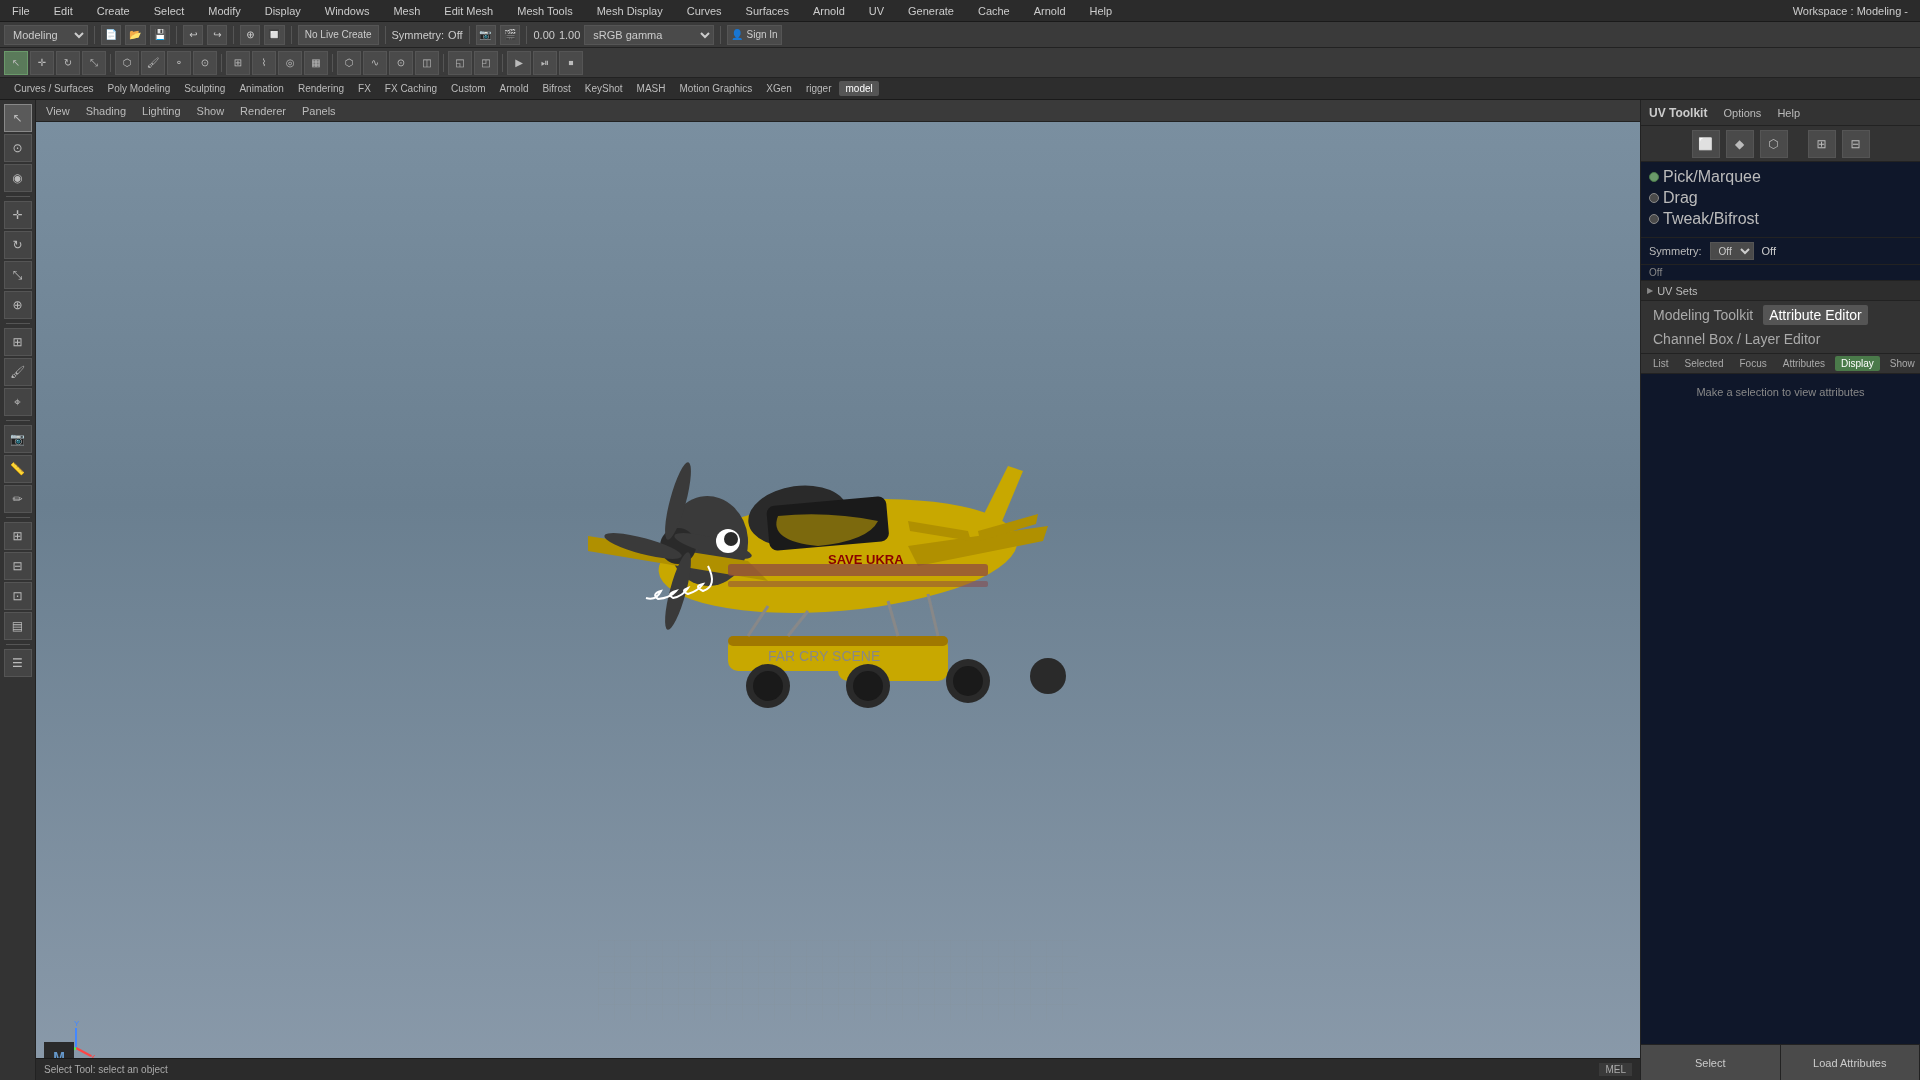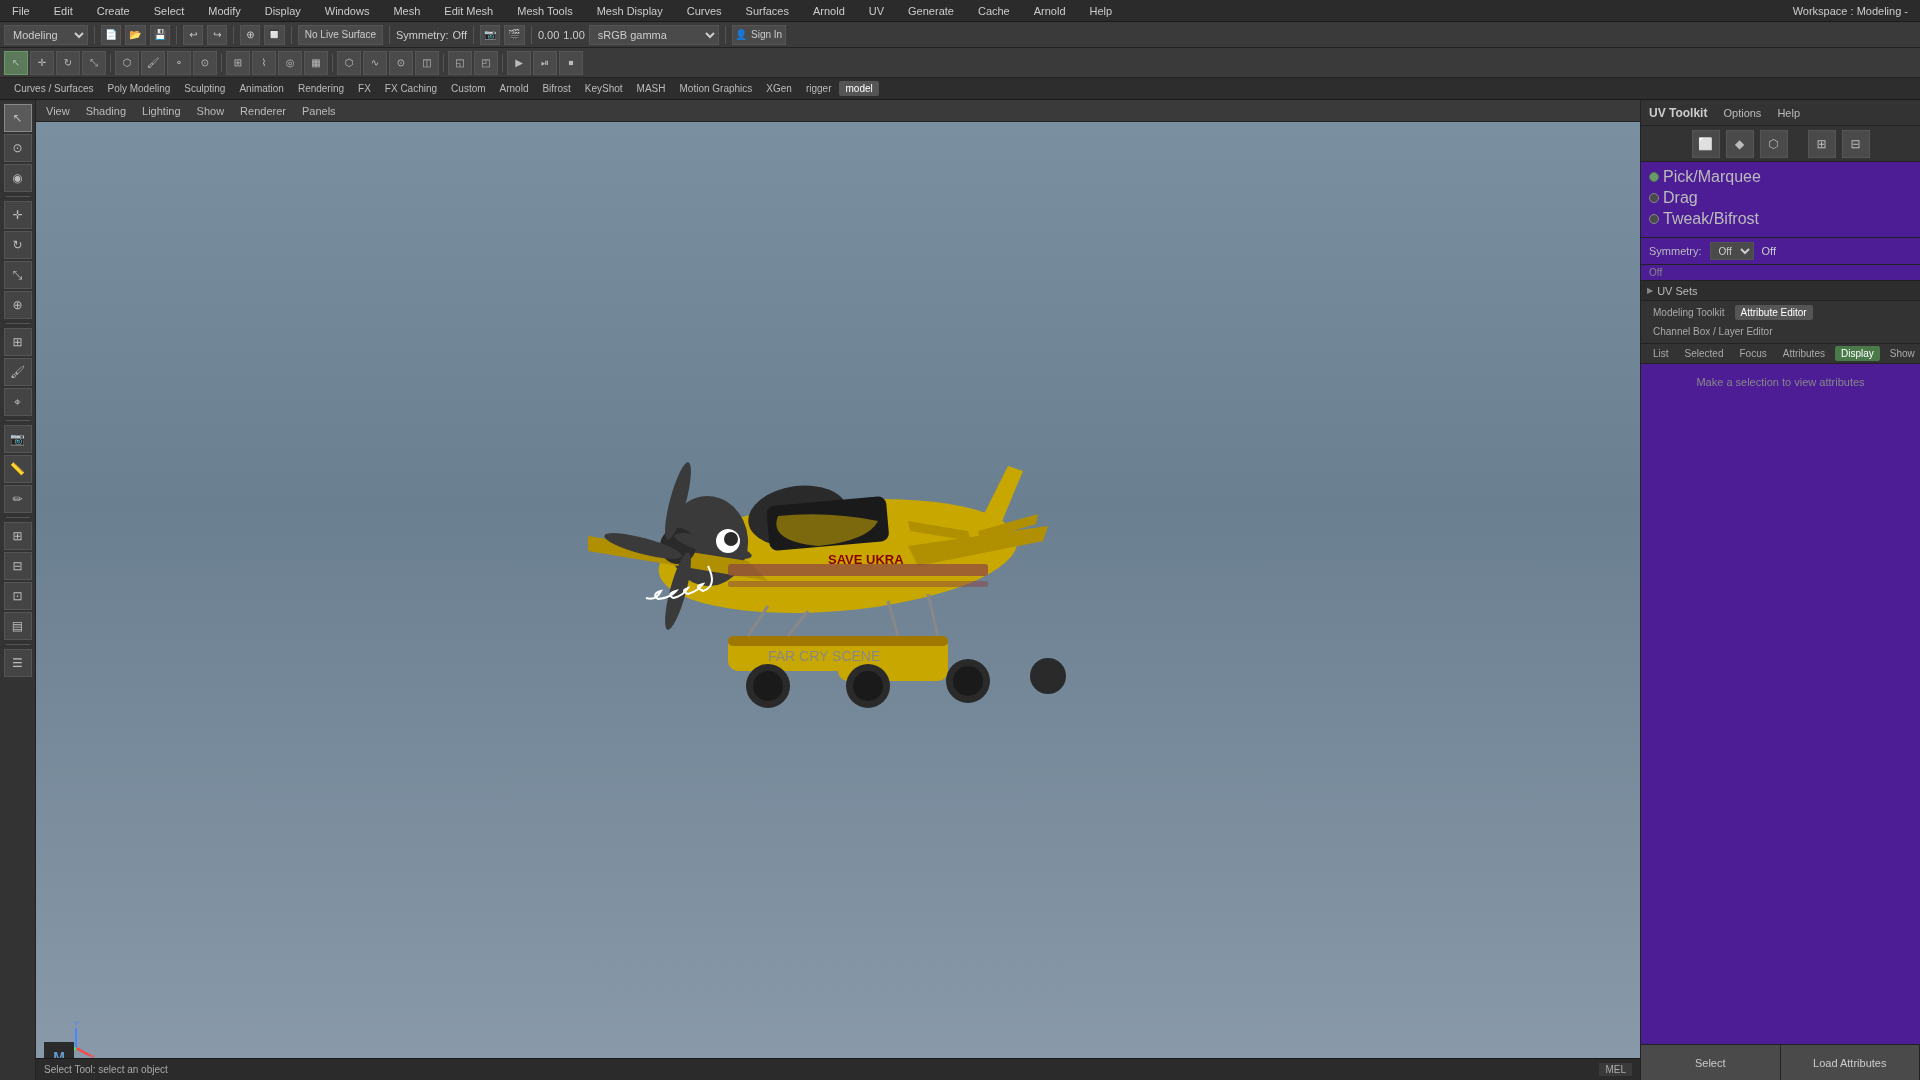--- a/index.html
+++ b/index.html
@@ -295,21 +295,21 @@
       bottom: 0;
       left: 0;
       right: 0;
     }
     .status-text { font-size: 10px; color: #aaa; }
     .status-mel { margin-left: auto; font-size: 10px; color: #aaa; background: #3a3a3a; padding: 1px 6px; }
 
     
     #right-panel {
       width: 280px;
-      background: #4c1d95;
+      background: #0f172a;
       display: flex;
       flex-direction: column;
       border-left: 1px solid #222;
     }
 
     
     #uv-toolkit-header {
       height: 26px;
       background: #333;
       display: flex;
@@ -398,21 +398,21 @@
     #bottom-tabs {
       display: flex;
       align-items: center;
       padding: 4px 6px;
       gap: 4px;
       border-bottom: 1px solid #222;
       background: #333;
       flex-wrap: wrap;
     }
     .panel-tab {
-      font-size: 10px;
+      font-size: 14px;
       color: #aaa;
       padding: 2px 6px;
       cursor: pointer;
       border-radius: 2px;
     }
     .panel-tab.active { color: #ffffff; background: #555; }
 
     
     #sub-tabs {
       display: flex;
@@ -513,21 +513,21 @@
   <button class="toolbar-btn">📄</button>
   <button class="toolbar-btn">📂</button>
   <button class="toolbar-btn">💾</button>
   <div class="toolbar-sep"></div>
   <button class="toolbar-btn">↩</button>
   <button class="toolbar-btn">↪</button>
   <div class="toolbar-sep"></div>
   <button class="toolbar-btn">⊕</button>
   <button class="toolbar-btn">🔲</button>
   <div class="toolbar-sep"></div>
-  <button class="toolbar-text-btn">No Live Surface</button>
+  <button class="toolbar-text-btn">No Live Create</button>
   <div class="toolbar-sep"></div>
   <span>Symmetry:</span>
   <span>Off</span>
   <div class="toolbar-sep"></div>
   <button class="toolbar-btn">📷</button>
   <button class="toolbar-btn">🎬</button>
   <div class="toolbar-sep"></div>
   <span>0.00</span>
   <span>1.00</span>
   <select class="mode-dropdown" style="width:130px">

